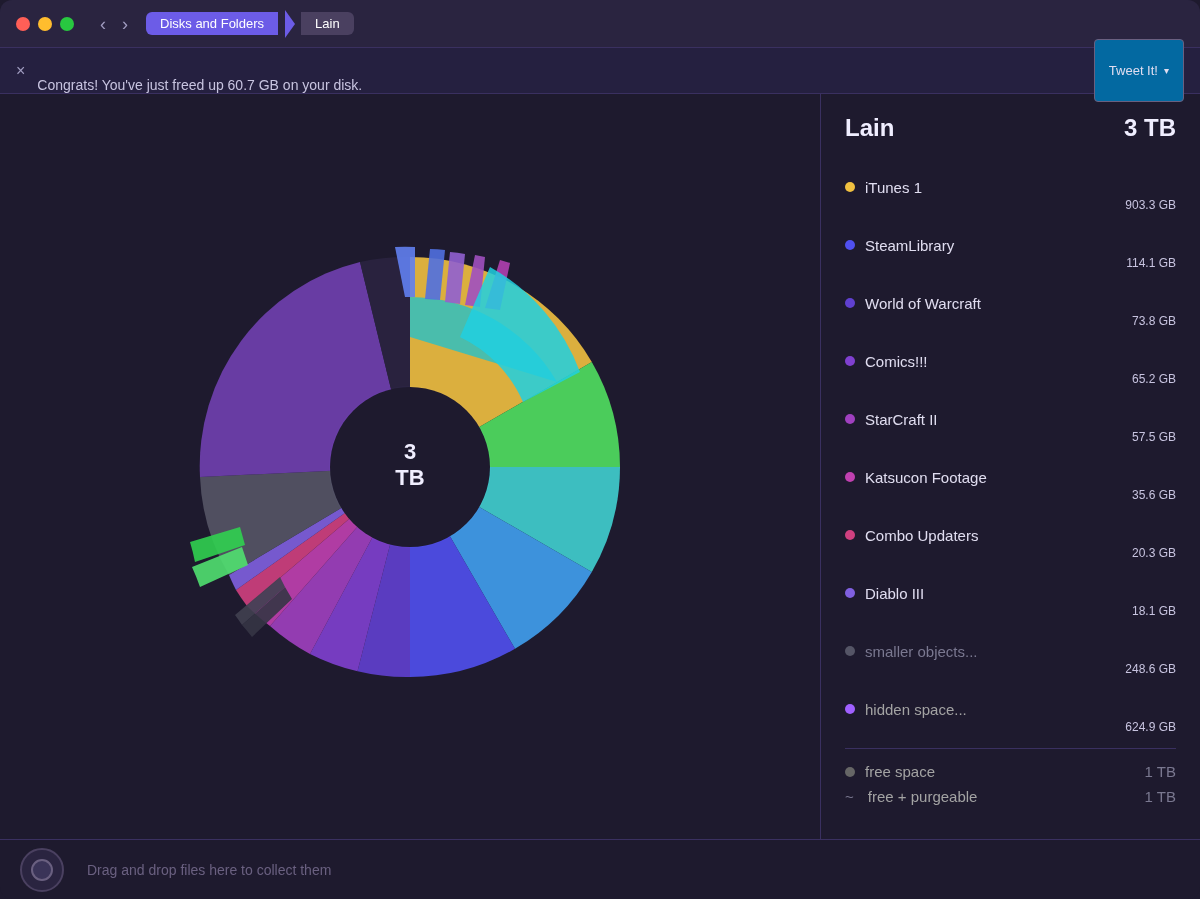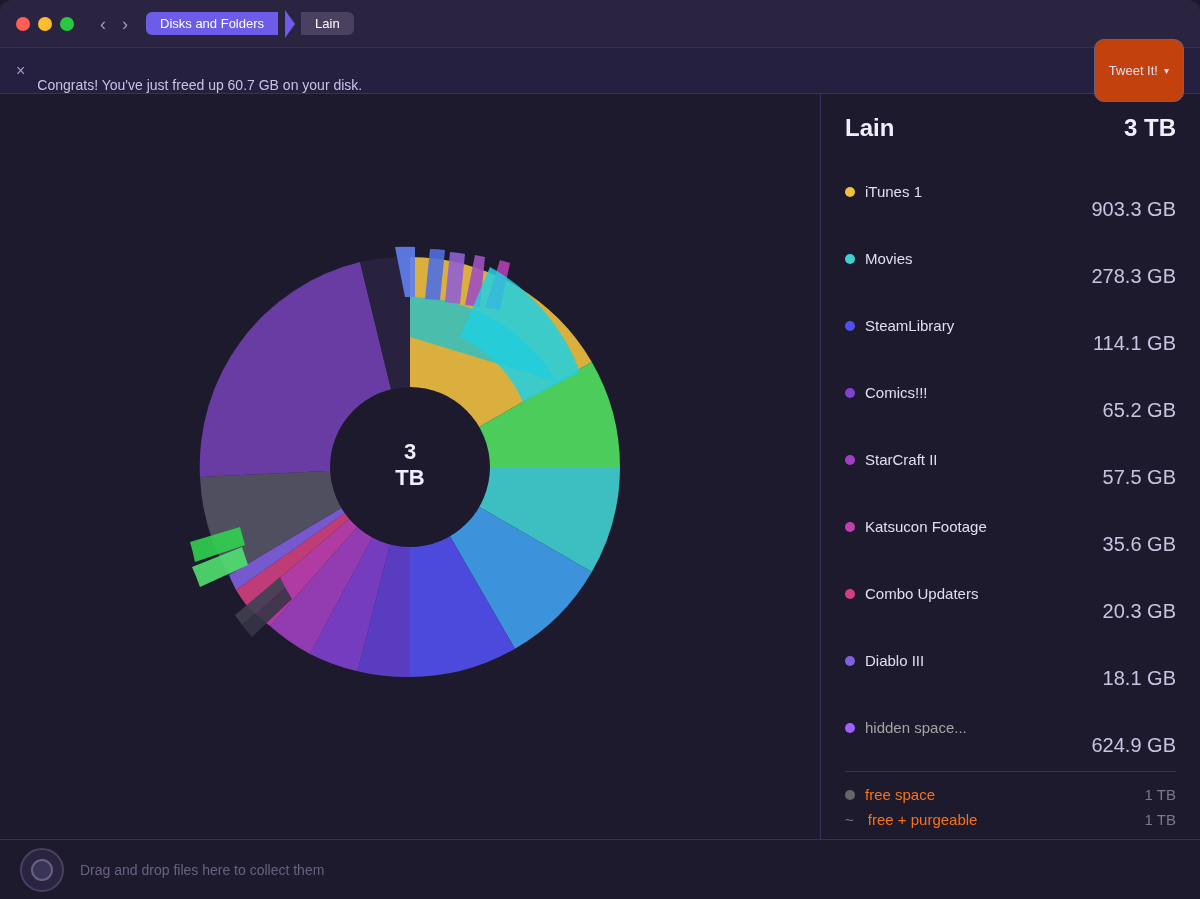--- a/index.html
+++ b/index.html
@@ -97,25 +97,25 @@
       background: none;
       border: none;
     }
     .notif-text {
       color: #c8c4e0;
       font-size: 14px;
       flex: 1;
       margin-top: 28px;
     }
     .tweet-btn {
-      background: #c2410c;
+      background: #0369a1;
       border: 1px solid #6a6080;
       color: #e0ddf0;
       padding: 23px 14px;
-      border-radius: 10px;
+      border-radius: 4px;
       font-size: 13px;
       cursor: pointer;
       display: flex;
       align-items: center;
       gap: 6px;
     }
     .tweet-btn-arrow { font-size: 10px; }
 
     
     .main-content {
@@ -178,21 +178,21 @@
       color: #e0ddf0;
       text-align: center;
     }
     .legend-label.muted {
       color: #7a7890;
     }
     .legend-label.purple {
       color: #a3a3a3;
     }
     .legend-size {
-      font-size: 20px;
+      font-size: 12px;
       color: #c8c4e0;
       font-variant-numeric: tabular-nums;
       margin-top: 36px;
     }
     .legend-divider {
       border: none;
       border-top: 1px solid #3a3060;
       margin: 10px 0;
     }
     .free-row {
@@ -207,41 +207,41 @@
       gap: 10px;
     }
     .free-dot {
       width: 10px; height: 10px;
       border-radius: 50%;
       background: #666;
       flex-shrink: 0;
     }
     .free-label {
       font-size: 15px;
-      color: #f97316;
+      color: #a3a3a3;
     }
     .free-size {
       font-size: 15px;
       color: #7a7890;
     }
     .purgeable-tilde {
       font-size: 15px;
       color: #7a7890;
       margin-right: 4px;
     }
 
     
     .bottom-bar {
       height: 60px;
       background: #1e1a2e;
       border-top: 1px solid #3a3060;
       display: flex;
       align-items: center;
       padding: 0 20px;
-      gap: 16px;
+      gap: 23px;
     }
     .collector-icon {
       width: 44px; height: 44px;
       border-radius: 50%;
       border: 2px solid #4a4060;
       background: #2a2440;
       display: flex;
       align-items: center;
       justify-content: center;
     }
@@ -363,34 +363,34 @@
     <div id="legend-container">
         <div class="legend-item">
           <div class="legend-left">
             <div class="legend-dot" style="background: rgb(240, 192, 64);"></div>
             <span class="legend-label">iTunes 1</span>
           </div>
           <span class="legend-size">903.3 GB</span>
         </div>
         <div class="legend-item">
           <div class="legend-left">
-            <div class="legend-dot" style="background: rgb(64, 208, 208);"></div>
-            <span class="legend-label">Movies</span>
-          </div>
-          <span class="legend-size">278.3 GB</span>
-        </div>
-        <div class="legend-item">
-          <div class="legend-left">
             <div class="legend-dot" style="background: rgb(80, 80, 240);"></div>
             <span class="legend-label">SteamLibrary</span>
           </div>
           <span class="legend-size">114.1 GB</span>
         </div>
         <div class="legend-item">
           <div class="legend-left">
+            <div class="legend-dot" style="background: rgb(96, 64, 208);"></div>
+            <span class="legend-label">World of Warcraft</span>
+          </div>
+          <span class="legend-size">73.8 GB</span>
+        </div>
+        <div class="legend-item">
+          <div class="legend-left">
             <div class="legend-dot" style="background: rgb(128, 64, 208);"></div>
             <span class="legend-label">Comics!!!</span>
           </div>
           <span class="legend-size">65.2 GB</span>
         </div>
         <div class="legend-item">
           <div class="legend-left">
             <div class="legend-dot" style="background: rgb(160, 64, 192);"></div>
             <span class="legend-label">StarCraft II</span>
           </div>
@@ -409,20 +409,27 @@
             <span class="legend-label">Combo Updaters</span>
           </div>
           <span class="legend-size">20.3 GB</span>
         </div>
         <div class="legend-item">
           <div class="legend-left">
             <div class="legend-dot" style="background: rgb(128, 96, 224);"></div>
             <span class="legend-label">Diablo III</span>
           </div>
           <span class="legend-size">18.1 GB</span>
+        </div>
+        <div class="legend-item">
+          <div class="legend-left">
+            <div class="legend-dot" style="background: rgb(85, 85, 102);"></div>
+            <span class="legend-label muted">smaller objects...</span>
+          </div>
+          <span class="legend-size">248.6 GB</span>
         </div>
         <div class="legend-item">
           <div class="legend-left">
             <div class="legend-dot" style="background: rgb(160, 96, 255);"></div>
             <span class="legend-label purple">hidden space...</span>
           </div>
           <span class="legend-size">624.9 GB</span>
         </div>
       </div>
 

